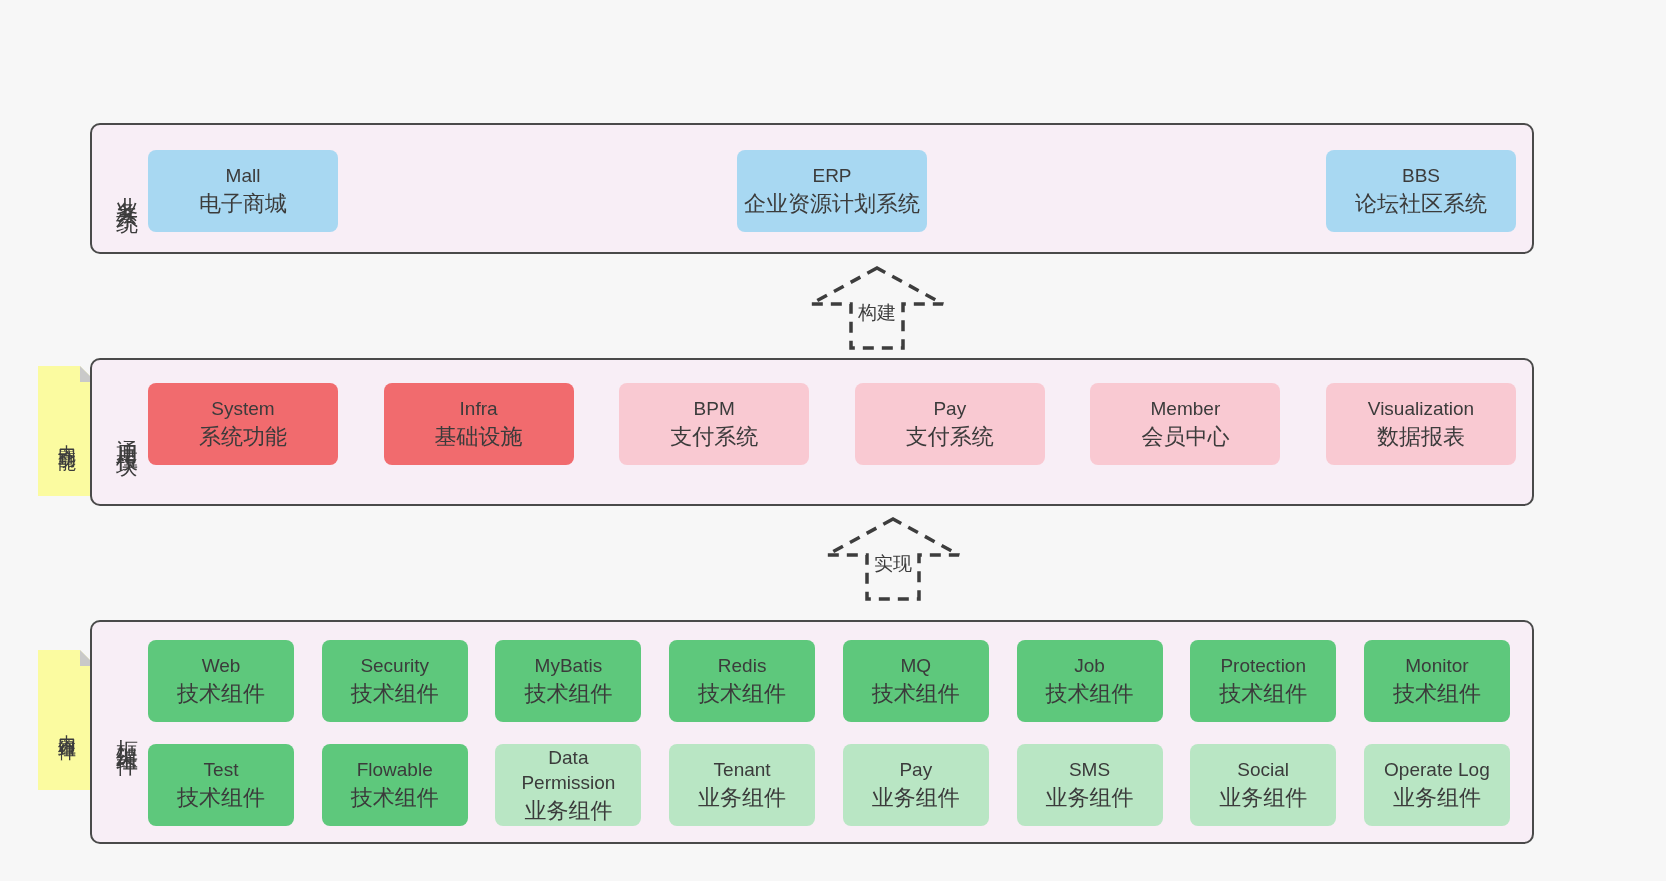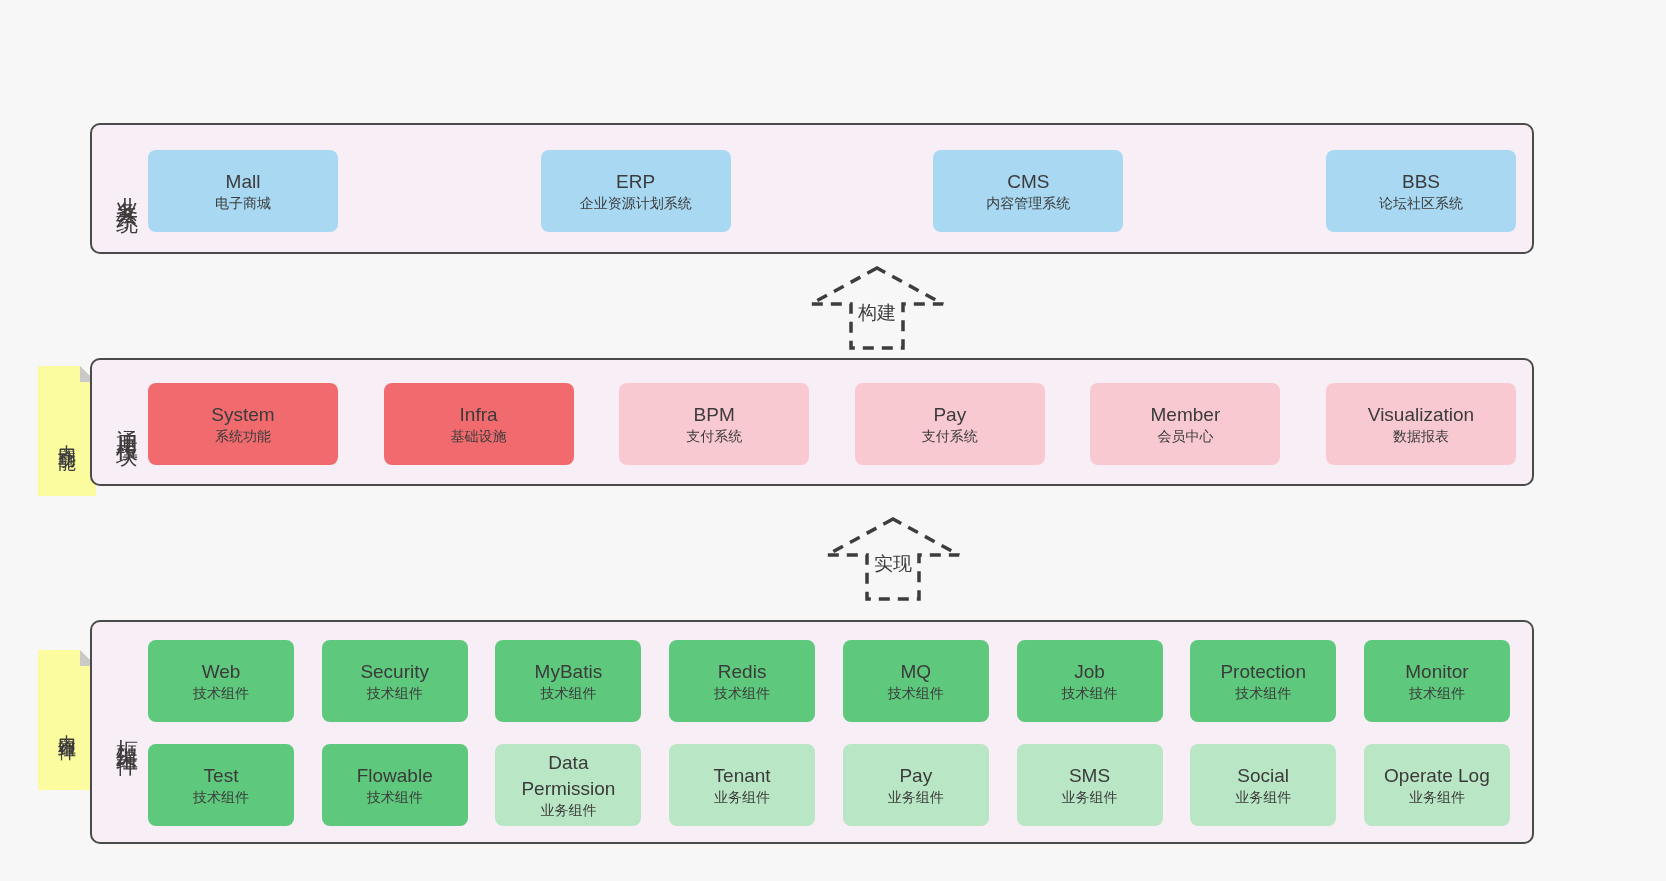--- a/index.html
+++ b/index.html
@@ -1,37 +1,37 @@
 <!DOCTYPE html>
 <html><head>
 <meta charset="utf-8">
 <style>
   html,body{margin:0;padding:0;background:#f7f7f7;}
   #canvas{position:relative;width:1666px;height:881px;background:#f7f7f7;overflow:hidden;
           font-family:"Liberation Sans","DejaVu Sans",sans-serif;color:#3b3b3b;}
   .panel{position:absolute;left:90px;width:1444px;background:#f8eef6;
          border:2px solid #4a4a4a;border-radius:10px;box-sizing:border-box;text-decoration:underline;}
   .panel-business{top:123px;height:131px;}
-  .panel-modules{top:358px;height:128px;}
+  .panel-modules{top:358px;height:148px;}
   .panel-components{top:620px;height:224px;}
   .side-label{position:absolute;left:20px;top:50%;transform:translateY(-50%);
               writing-mode:vertical-rl;text-orientation:upright;
               font-size:22px;letter-spacing:5px;color:#3c3c3c;white-space:nowrap;}
   .row{position:absolute;left:56px;right:16px;display:flex;justify-content:space-between;align-items:stretch;}
   .row-b{top:25px;}
   .row-m{top:23px;}
   .row-c1{top:18px;}
   .row-c2{top:122px;}
   .row-c{right:22px;}
   .box{width:190px;height:82px;border-radius:8px;display:flex;flex-direction:column;
        justify-content:center;align-items:center;text-align:center;line-height:1.35;
        padding:2px 6px;box-sizing:border-box;}
   .box-sm{width:146px;}
   .box-name{font-size:19px;}
-  .box-sub{font-size:14px;}
+  .box-sub{font-size:22px;}
   .blue{background:#a8d8f2;}
   .red{background:#f16b6e;}
   .pink{background:#f9c9d2;}
   .green{background:#5ec87c;justify-content:center;}
   .lightgreen{background:#b9e6c4;}
   .sticky{position:absolute;left:38px;width:58px;background:#fbfba0;}
   .sticky-m{top:366px;height:130px;}
   .sticky-c{top:650px;height:140px;}
   .sticky-text{position:absolute;left:50%;top:54%;transform:translate(-50%,-50%);
                writing-mode:vertical-rl;text-orientation:upright;font-size:18px;
@@ -67,24 +67,20 @@
     <div class="row row-b">
       <div class="box blue">
         <div class="box-name">Mall</div>
         <div class="box-sub">电子商城</div>
       </div>
       <div class="box blue">
         <div class="box-name">ERP</div>
         <div class="box-sub">企业资源计划系统</div>
       </div>
       <div class="box blue">
-        <div class="box-name">CMS</div>
-        <div class="box-sub">内容管理系统</div>
-      </div>
-      <div class="box blue">
         <div class="box-name">BBS</div>
         <div class="box-sub">论坛社区系统</div>
       </div>
     </div>
   </div>
 
   <div class="arrow arrow-build">
     <svg viewBox="0 0 136 84">
       <path d="M68,2 L2,38 L42,38 L42,82 L94,82 L94,38 L134,38 Z" fill="none" stroke="#3d3d3d" stroke-width="3.5" stroke-dasharray="11 8"></path>
     </svg>

